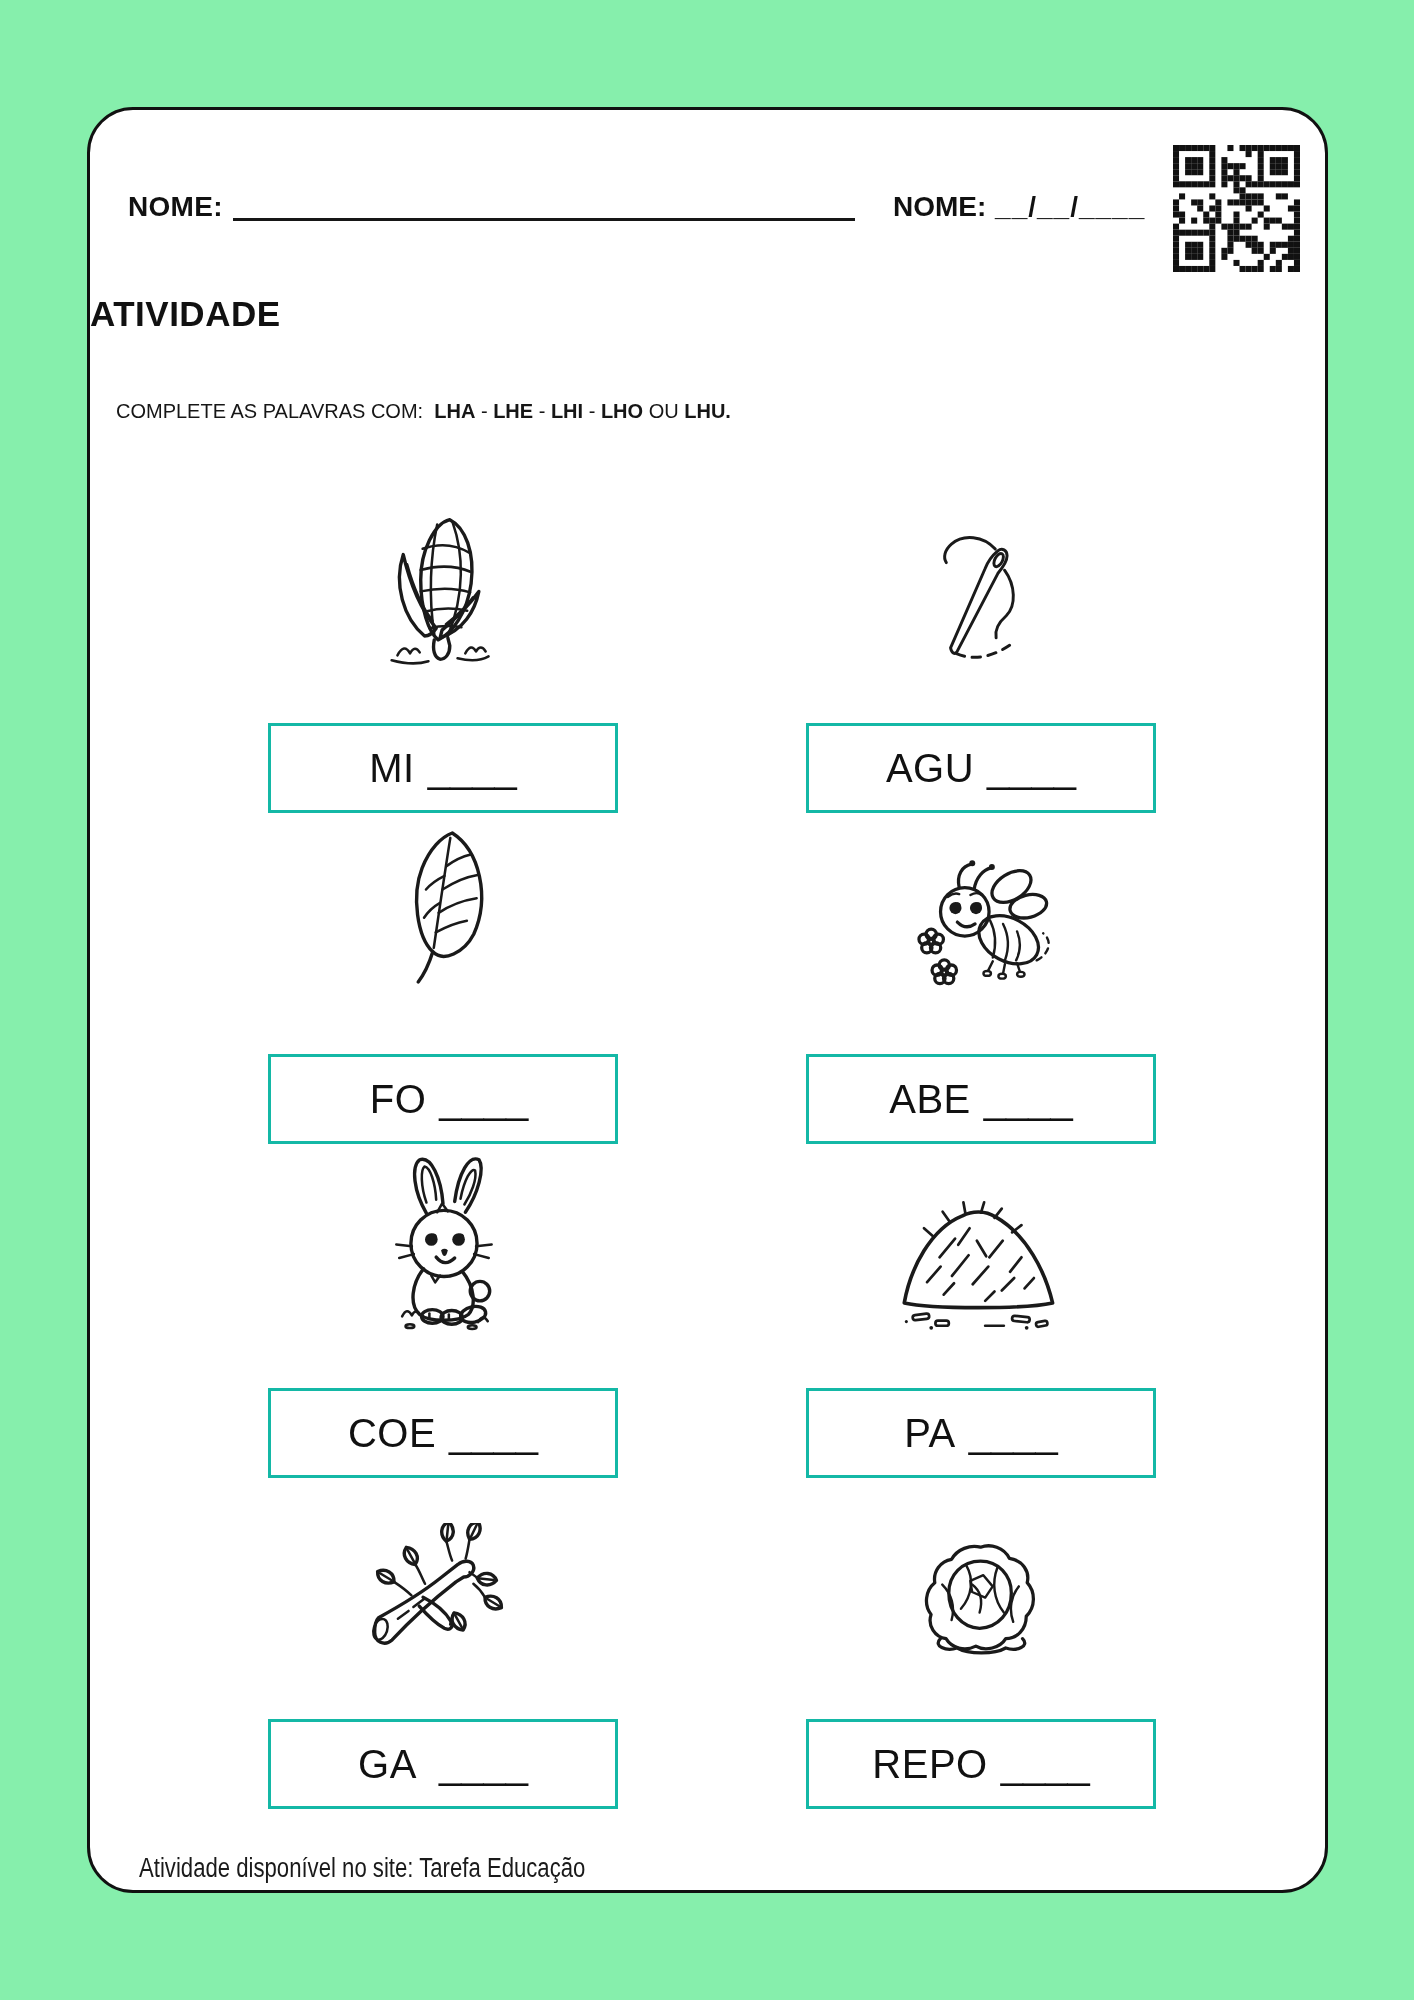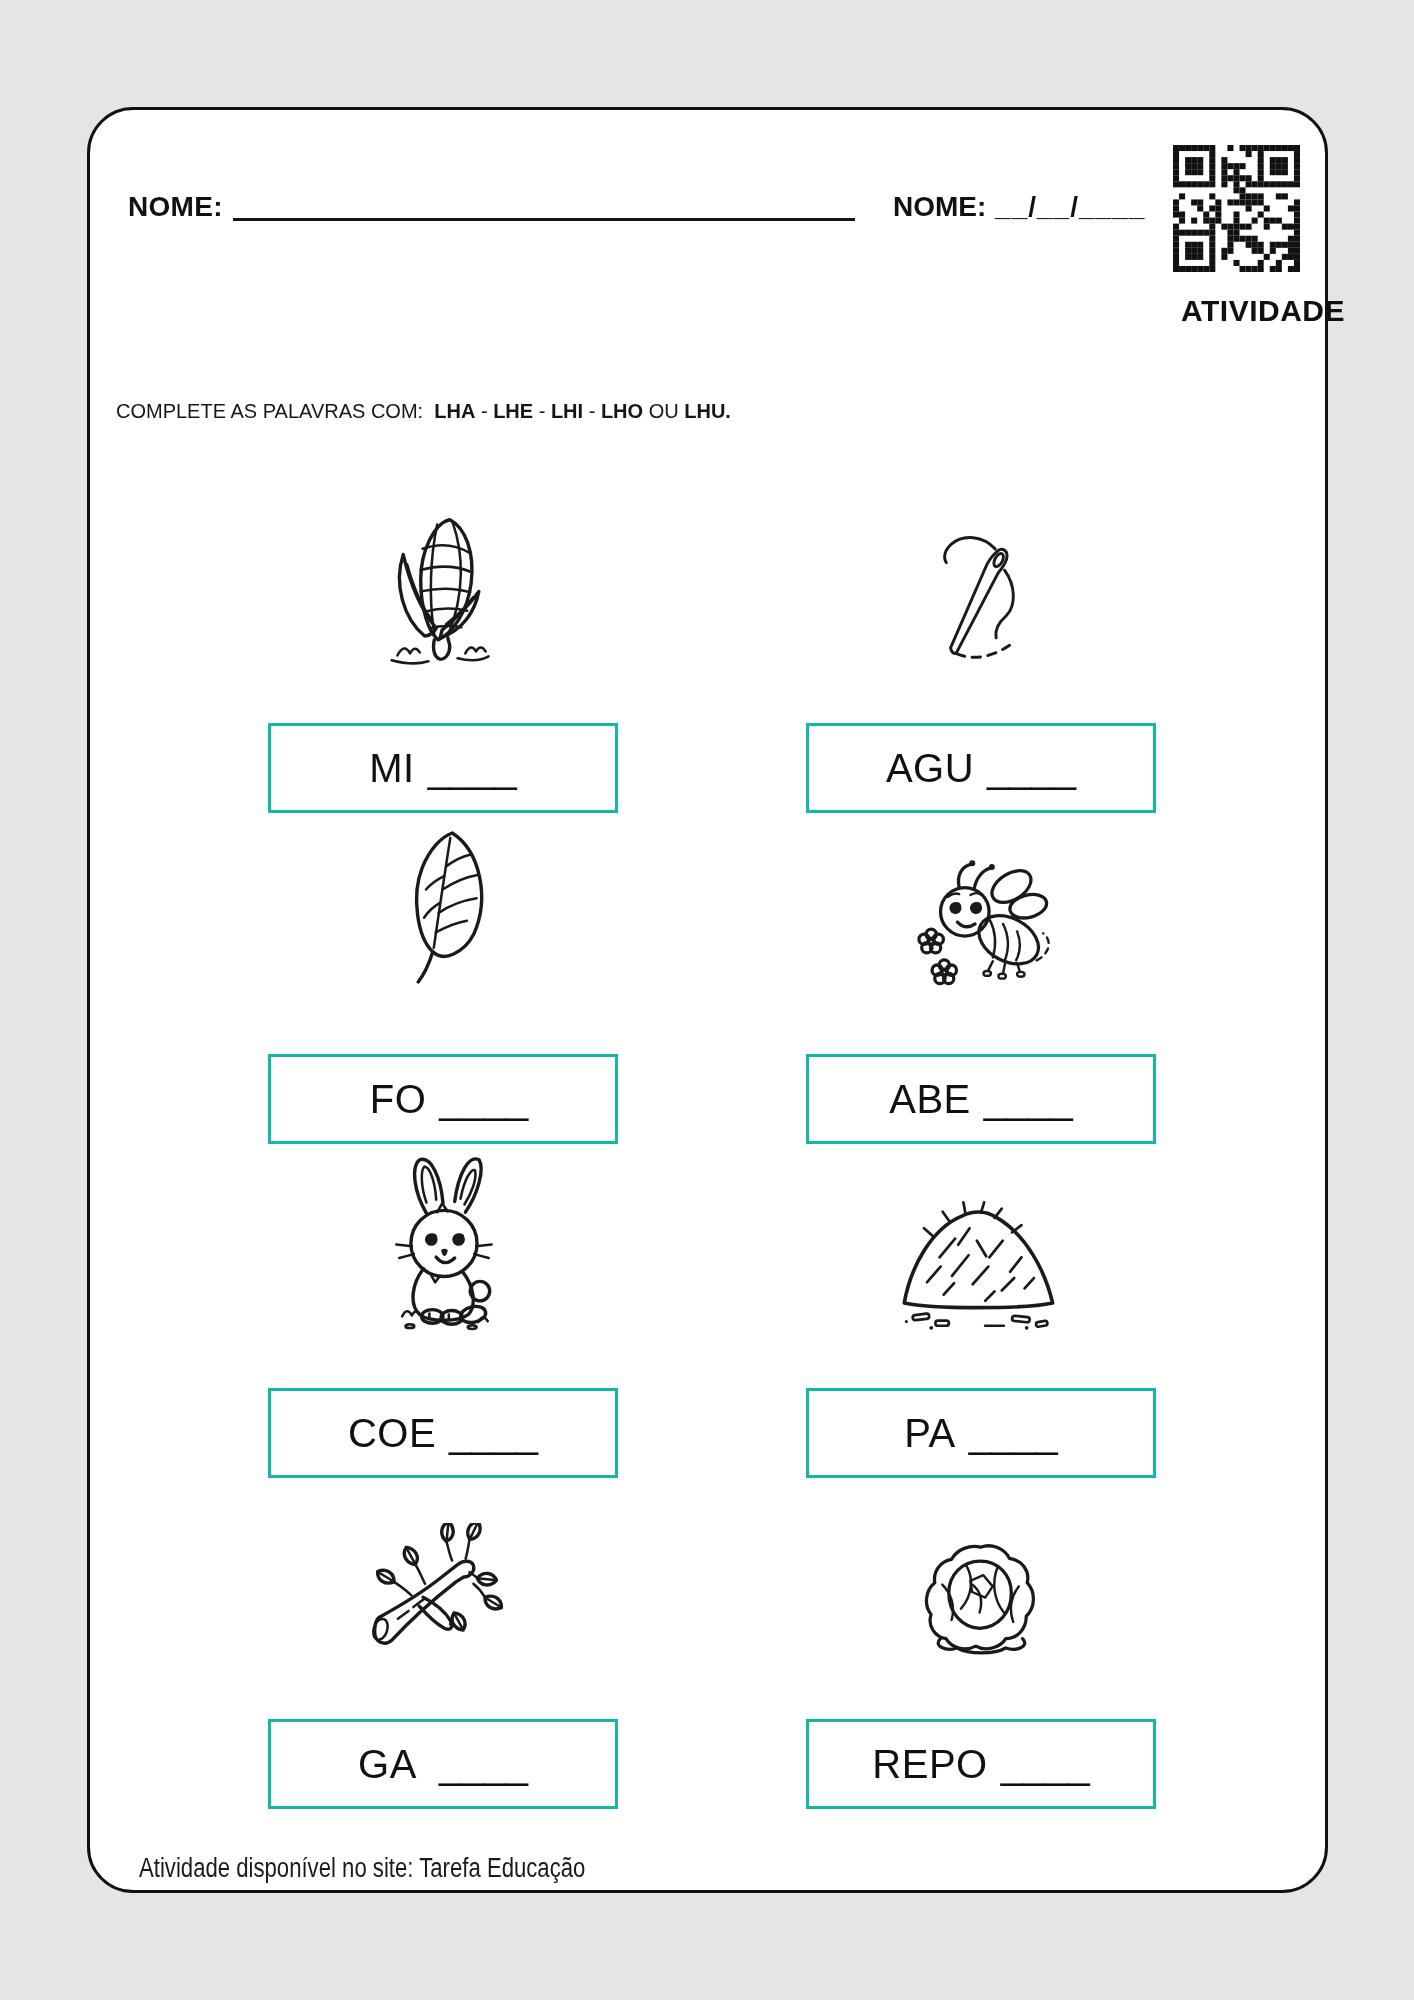--- a/index.html
+++ b/index.html
@@ -1,31 +1,31 @@
 <!DOCTYPE html>
 <html><head>
 <meta charset="utf-8">
 <style>
   html,body{margin:0;padding:0;background:#ffffff;}
   .canvas{
-    position:relative;width:1414px;height:2000px;background:#e5e5e5;
+    position:relative;width:1414px;height:2000px;background:#86efac;
     font-family:"Liberation Sans",sans-serif;color:#111;overflow:hidden;
   }
   .card{
     position:absolute;left:87px;top:107px;width:1241px;height:1786px;
     box-sizing:border-box;border:3px solid #111;border-radius:46px;background:#fff;
   }
   .card > *{position:absolute;}
   .hdr-label{font-weight:700;font-size:28px;line-height:34px;letter-spacing:.3px;}
   .name-line{left:143px;top:108px;width:622px;height:0;border-bottom:3px solid #161616;}
   .date-group{left:803px;top:80px;font-size:28px;line-height:34px;white-space:pre;}
   .date-group .lbl{font-weight:700;}
   .date-group .blank{font-weight:700;letter-spacing:1px;}
   .qr{left:1083px;top:35px;width:127px;height:127px;}
-  .title{left:0;top:184px;width:100%;text-align:right;font-weight:700;font-size:30px;letter-spacing:.5px;padding-left:20px;}
+  .title{left:0;top:184px;width:100%;text-align:left;font-weight:700;font-size:35px;letter-spacing:.5px;}
   .instruction{left:26px;top:281px;font-size:20px;line-height:40px;white-space:pre;color:#161616;}
   .img{display:flex;align-items:flex-end;justify-content:center;}
   .img svg{width:100%;height:100%;}
   .art path,.art ellipse,.art circle,.art rect{
     fill:none;stroke:#1a1a1a;stroke-width:3.5;stroke-linecap:round;stroke-linejoin:round;
   }
   .art .fill{fill:#1a1a1a;stroke:none;}
   .art .thin{stroke-width:2.6;}
   .wbox{
     width:350px;height:90px;box-sizing:border-box;border:3px solid #14b8a6;background:#fff;

